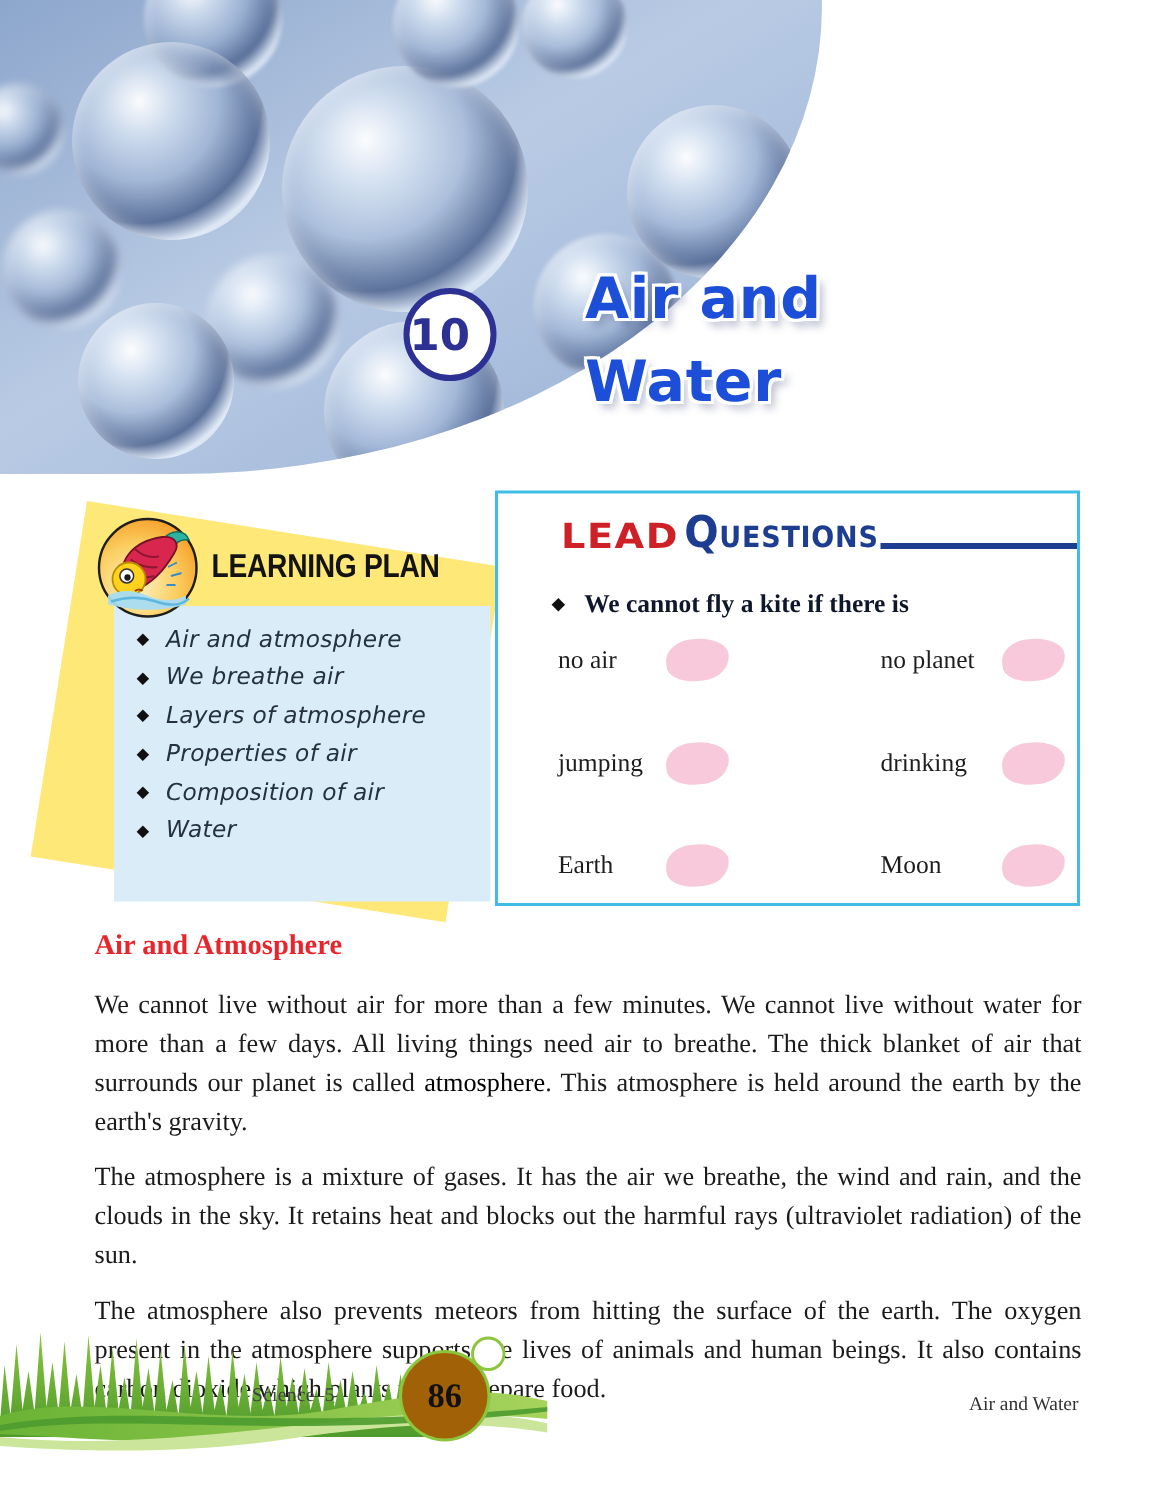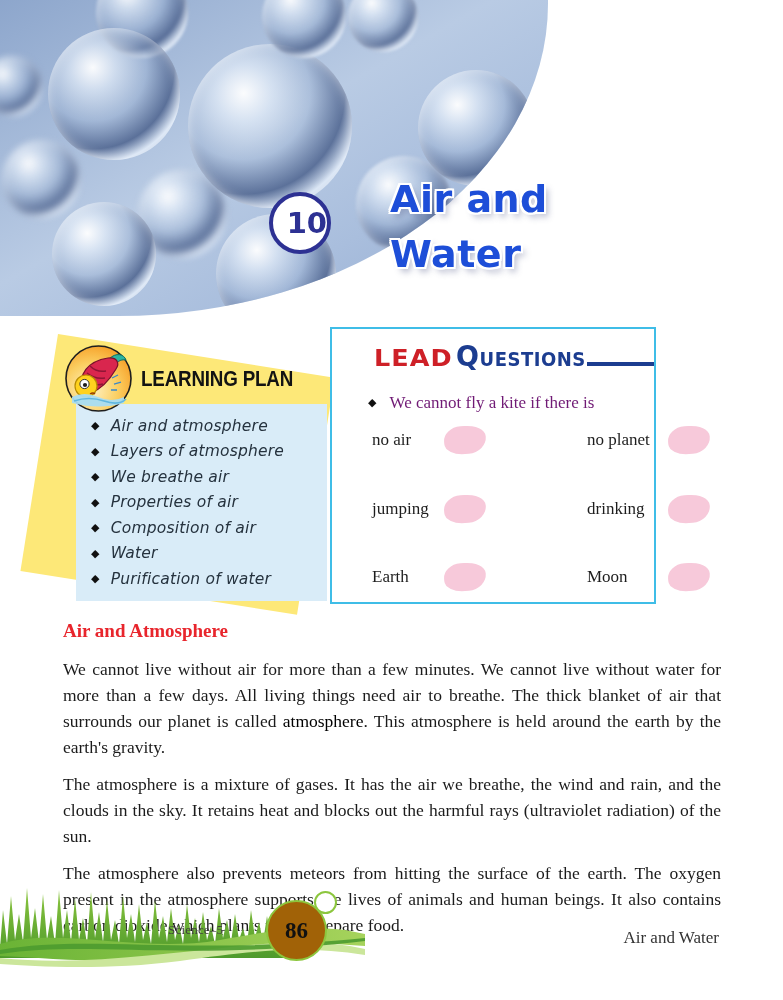--- a/index.html
+++ b/index.html
@@ -20,21 +20,21 @@
       rgba(255,255,255,.95) 0%, rgba(235,243,252,.6) 18%,
       rgba(150,172,205,.35) 42%, rgba(70,92,136,.8) 64%,
       rgba(215,228,245,.95) 76%, rgba(120,145,185,.55) 90%,
       rgba(255,255,255,0) 100%);
     box-shadow:inset 0 0 12px rgba(255,255,255,.6);
   }
   .blur1{filter:blur(1.5px);} .blur2{filter:blur(3px);}
   .chapter-circle{
     position:absolute;left:269px;top:192px;width:62px;height:62px;border-radius:50%;
     background:#fff;border:4px solid #2d3193;box-sizing:border-box;
-    display:flex;align-items:center;justify-content:flex-end;
+    display:flex;align-items:center;justify-content:flex-start;
     font-family:"DejaVu Sans",sans-serif;font-weight:bold;font-size:29px;color:#2d3193;
     z-index:5;
   }
   .chapter-title{
     position:absolute;left:390px;top:172px;z-index:6;
     font-family:"DejaVu Sans",sans-serif;font-weight:bold;
     font-size:38px;line-height:55px;color:#1d4ed8;letter-spacing:.5px;
     text-shadow:
       -2px -2px 0 #fff, 2px -2px 0 #fff, -2px 2px 0 #fff, 2px 2px 0 #fff,
       0 -2px 0 #fff, 0 2px 0 #fff, -2px 0 0 #fff, 2px 0 0 #fff,
@@ -57,38 +57,38 @@
   }
   .lp-box li::before{content:"◆";font-style:normal;font-size:11px;color:#101010;margin-right:11px;}
   .fish-badge{position:absolute;left:64px;top:344px;width:69px;height:69px;z-index:3;}
   .lp-heading{
     position:absolute;left:141px;top:366px;z-index:3;
     font-family:"Liberation Sans",sans-serif;font-weight:bold;font-size:20px;color:#131313;
     transform:scale(.94,1.1);transform-origin:left top;letter-spacing:-.2px;
   }
   
   .lead-box{
-    position:absolute;left:330px;top:327px;width:326px;height:277px;box-sizing:border-box;
+    position:absolute;left:330px;top:327px;width:390px;height:277px;box-sizing:border-box;
     border:2.5px solid #3fbde7;background:#fff;z-index:2;
   }
   .lead-logo{position:absolute;left:42px;right:0;top:12px;display:flex;align-items:baseline;}
   .lead-brand{
     font-family:"DejaVu Sans",sans-serif;font-weight:bold;font-size:25px;color:#ce2027;
     letter-spacing:1px;transform:scale(1.02,.92);transform-origin:left bottom;
   }
   .q-word{
     display:inline-block;margin-left:5px;
     font-family:"DejaVu Sans",sans-serif;font-weight:bold;font-size:18px;color:#1c3d90;
     letter-spacing:.5px;transform:scaleY(1.08);transform-origin:left bottom;
   }
   .q-word::first-letter{font-size:27px;}
   .logo-line{flex:1;height:4px;background:#1c3d90;align-self:flex-end;margin:0 0 6px 1px;}
   .q-prompt{
     position:absolute;left:36px;right:10px;display:flex;align-items:center;
-    font-size:17px;color:#701a75;
+    font-size:17px;color:#0f172a;font-weight:bold;
   }
   .q-prompt::before{content:"◆";font-size:11px;color:#101010;margin-right:13px;position:relative;top:-1px;}
   .q-answers{position:absolute;left:0;right:0;height:30px;}
   .q-answers .opt-label{position:absolute;top:0;line-height:30px;font-size:17px;color:#1d1d1d;}
   .opt-l{left:40px;} .opt-r{left:255px;}
   .answer-spot{
     position:absolute;top:1px;width:42px;height:28px;background:#f7c9da;
     border-radius:46% 54% 48% 52% / 55% 48% 62% 45%;transform:rotate(-5deg);cursor:pointer;
   }
   .blob-l{left:112px;} .blob-r{left:336px;}
@@ -112,21 +112,21 @@
     position:absolute;left:314px;top:891px;width:23px;height:23px;border-radius:50%;
     background:#fff;border:2px solid #8cc63e;box-sizing:border-box;z-index:2;
   }
   .page-circle{
     position:absolute;left:266px;top:900px;width:61px;height:61px;border-radius:50%;
     background:#a16207;border:2.5px solid #8cc63e;box-sizing:border-box;z-index:3;
     display:flex;align-items:center;justify-content:center;
     font-family:"Liberation Serif",serif;font-weight:bold;font-size:23px;color:#111;
   }
   .chapter-ref{
-    position:absolute;right:64px;top:928px;font-size:17px;color:#333;z-index:4;
+    position:absolute;right:64px;top:928px;font-size:13px;color:#333;z-index:4;
   }
 </style>
 </head>
 <body>
 
 <div class="hero-photo">
   <div class="bub blur1" style="left:96px;top:-34px;width:92px;height:92px;"></div>
   <div class="bub" style="left:48px;top:28px;width:132px;height:132px;"></div>
   <div class="bub" style="left:188px;top:44px;width:164px;height:164px;"></div>
   <div class="bub blur1" style="left:262px;top:-26px;width:84px;height:84px;"></div>
@@ -148,26 +148,25 @@
 <div class="chapter-title">
   <span>Air and</span>
   <span>Water</span>
 </div>
 
 <div class="yellow-shape"></div>
 
 <div class="lp-box">
   <ul>
     <li>Air and atmosphere</li>
+    <li>We breathe air</li>
     <li>Layers of atmosphere</li>
-    <li>We breathe air</li>
     <li>Properties of air</li>
     <li>Composition of air</li>
     <li>Water</li>
-    <li>Purification of water</li>
   </ul>
 </div>
 
 <svg class="fish-badge" viewBox="0 0 69 69">
   <defs>
     <radialGradient id="fg" cx="38%" cy="68%" r="75%">
       <stop offset="0%" stop-color="#fdf3c9"></stop>
       <stop offset="55%" stop-color="#fbcf62"></stop>
       <stop offset="100%" stop-color="#f69b22"></stop>
     </radialGradient>

